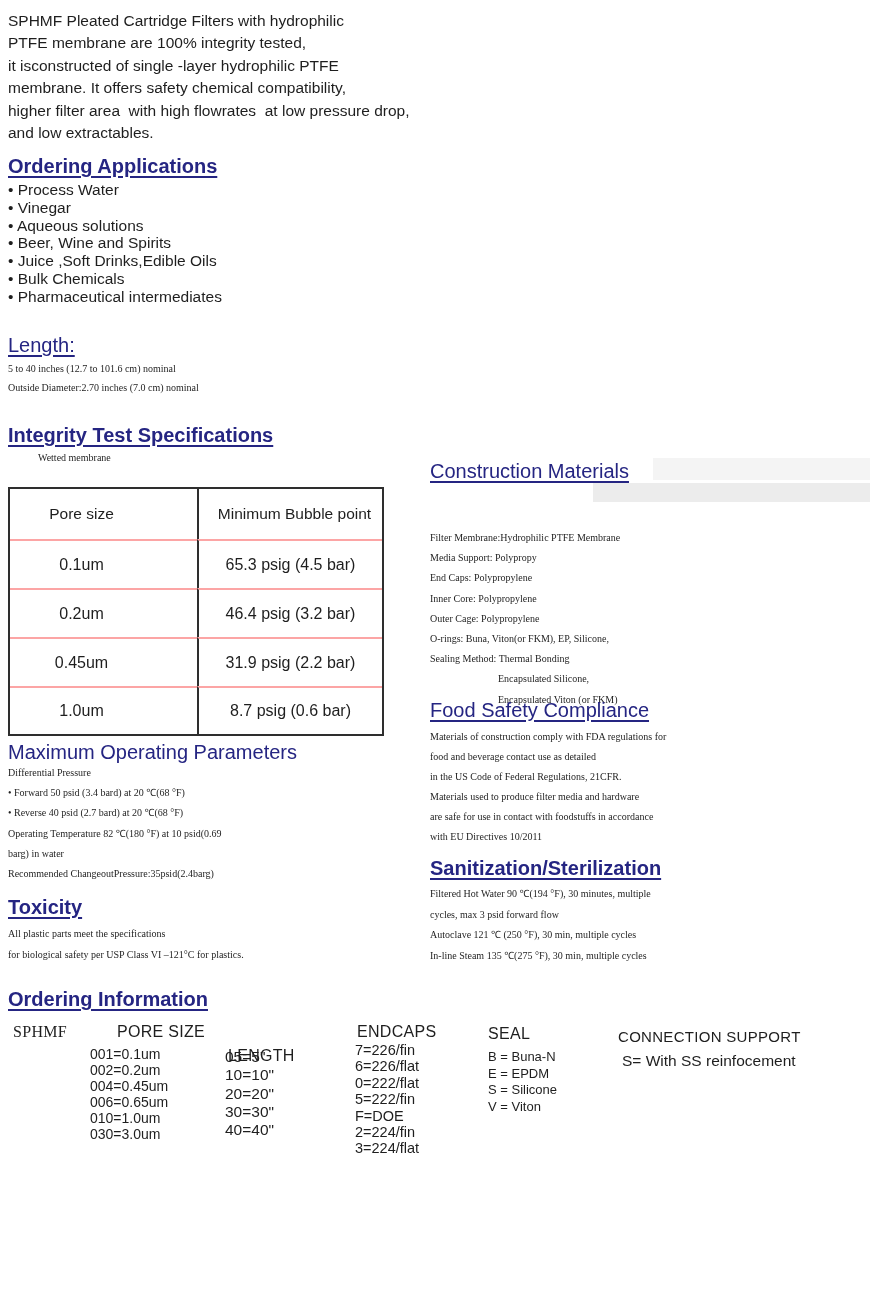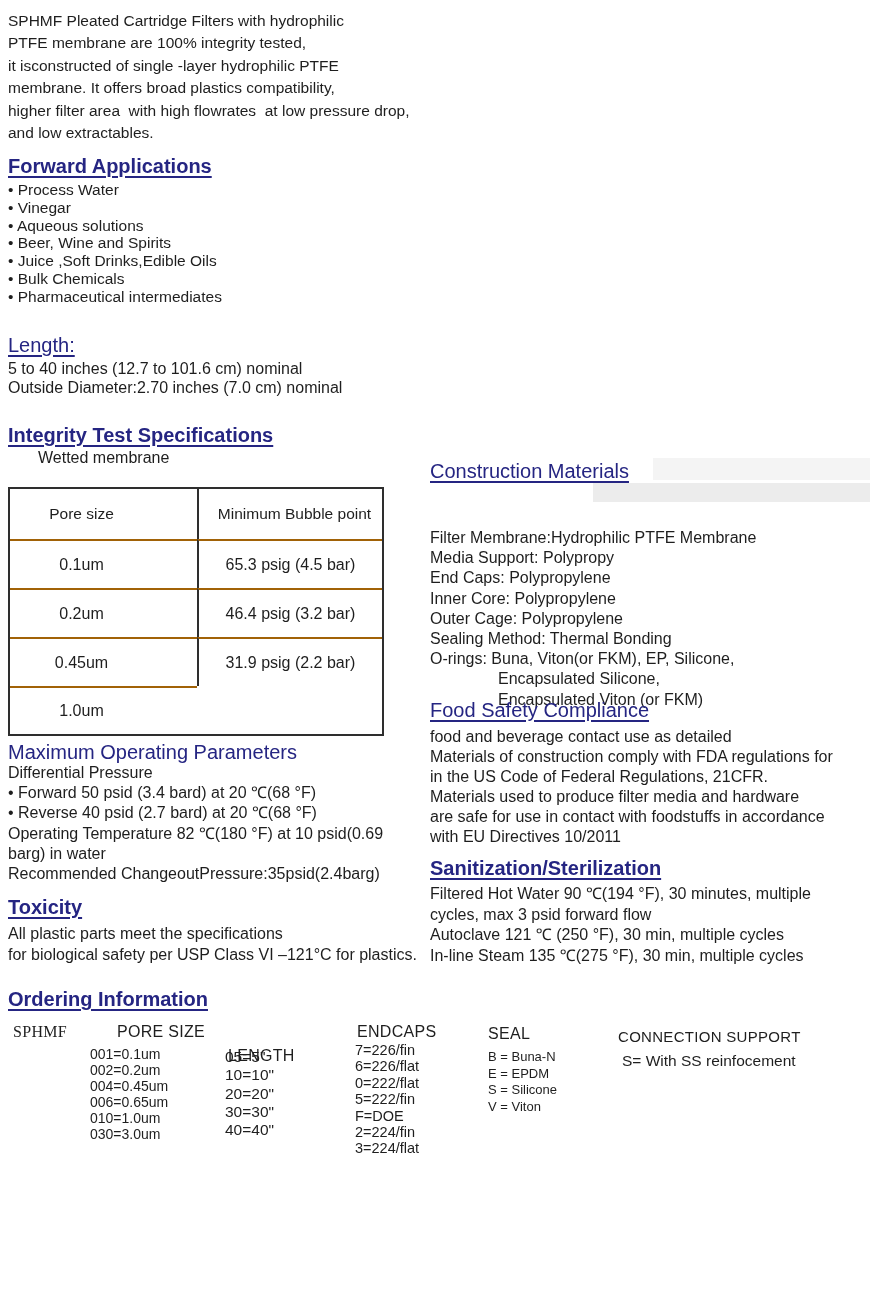--- a/index.html
+++ b/index.html
@@ -11,35 +11,35 @@
   .wm { position:absolute; z-index:0; }
   .wm1 { left:653px; top:458px; width:217px; height:22px; background:#f4f4f4; }
   .wm2 { left:593px; top:483px; width:277px; height:19px; background:#ececec; }
   h2.h { margin:0; font-size:20px; line-height:22px; color:#252582; font-weight:normal; white-space:pre; }
   h2.hb { font-weight:bold; text-decoration:underline; text-decoration-thickness:2px; text-underline-offset:3px; }
   h2.hr { text-decoration:underline; text-decoration-thickness:1.5px; text-underline-offset:3px; }
   h2.hp { text-decoration:none; }
   .ln { display:block; white-space:pre; }
   .intro .ln { font-size:15.5px; line-height:22.4px; }
   .list .ln { font-size:15.5px; line-height:17.8px; }
-  .body .ln, .single { font-size:16px; line-height:20.2px; white-space:pre; }
+  .body .ln, .single { font-size:10px; line-height:20.2px; white-space:pre;font-family:Liberation Serif, serif; }
   .lh185 .ln { line-height:18.6px; }
   .lh20 .ln { line-height:20px; }
   .lh205 .ln { line-height:20.5px; }
   .ind { padding-left:68px; }
   
   .btable {
     left:8px; top:487px; width:372px;
     display:grid; grid-template-columns:187px 185px;
     grid-template-rows:50px 49px 49px 49px 48px;
     border:2px solid #2e2e2e; box-sizing:content-box;
   }
   .btable > div {
     display:flex; align-items:center; justify-content:center;
-    border-left:2px solid #2e2e2e; border-top:2px solid #a16207;
+    border-left:2px solid #2e2e2e; border-top:2px solid #fca5a5;
     font-size:16px; white-space:pre;
   }
   .btable > div:nth-child(odd) { border-left:none; padding-right:44px; }
   .btable > div:nth-child(-n+2) { border-top:none; }
   .btable > div.head { font-size:15.5px; }
   .btable > div:nth-child(2) { padding-right:0;padding-left:8px; }
   
   .ord-h { font-size:16px; letter-spacing:0.3px; white-space:pre; }
   .pore .ln { font-size:14px; line-height:16px; }
   .lenitems .ln { font-size:15.5px; line-height:18.3px; }
@@ -52,26 +52,26 @@
 
 <div>
 
   <div class="wm wm1"></div>
   <div class="wm wm2"></div>
 
   <div class="abs intro" style="left:8px; top:10px;">
     <span class="ln">SPHMF Pleated Cartridge Filters with hydrophilic</span>
     <span class="ln">PTFE membrane are 100% integrity tested,</span>
     <span class="ln">it isconstructed of single -layer hydrophilic PTFE</span>
-    <span class="ln">membrane. It offers broad plastics compatibility,</span>
+    <span class="ln">membrane. It offers safety chemical compatibility,</span>
     <span class="ln">higher filter area  with high flowrates  at low pressure drop,</span>
     <span class="ln">and low extractables.</span>
   </div>
 
-  <h2 class="abs h hb" style="left:8px; top:155px;">Forward Applications</h2>
+  <h2 class="abs h hb" style="left:8px; top:155px;">Ordering Applications</h2>
   <div class="abs list" style="left:8px; top:181px;">
     <span class="ln">• Process Water</span>
     <span class="ln">• Vinegar</span>
     <span class="ln">• Aqueous solutions</span>
     <span class="ln">• Beer, Wine and Spirits</span>
     <span class="ln">• Juice ,Soft Drinks,Edible Oils</span>
     <span class="ln">• Bulk Chemicals</span>
     <span class="ln">• Pharmaceutical intermediates</span>
   </div>
 
@@ -87,20 +87,21 @@
   <div class="abs btable">
     <div class="head">Pore size</div>
     <div class="head">Minimum Bubble point</div>
     <div>0.1um</div>
     <div>65.3 psig (4.5 bar)</div>
     <div>0.2um</div>
     <div>46.4 psig (3.2 bar)</div>
     <div>0.45um</div>
     <div>31.9 psig (2.2 bar)</div>
     <div>1.0um</div>
+    <div>8.7 psig (0.6 bar)</div>
   </div>
 
   <h2 class="abs h hp" style="left:8px; top:741px;">Maximum Operating Parameters</h2>
   <div class="abs body" style="left:8px; top:763px;">
     <span class="ln">Differential Pressure</span>
     <span class="ln">• Forward 50 psid (3.4 bard) at 20 ℃(68 °F)</span>
     <span class="ln">• Reverse 40 psid (2.7 bard) at 20 ℃(68 °F)</span>
     <span class="ln">Operating Temperature 82 ℃(180 °F) at 10 psid(0.69</span>
     <span class="ln">barg) in water</span>
     <span class="ln">Recommended ChangeoutPressure:35psid(2.4barg)</span>
@@ -112,30 +113,30 @@
     <span class="ln">for biological safety per USP Class VI –121°C for plastics.</span>
   </div>
 
   <h2 class="abs h hr" style="left:430px; top:460px;">Construction Materials</h2>
   <div class="abs body" style="left:430px; top:487px;margin-top:41px;">
     <span class="ln">Filter Membrane:Hydrophilic PTFE Membrane</span>
     <span class="ln">Media Support: Polypropy</span>
     <span class="ln">End Caps: Polypropylene</span>
     <span class="ln">Inner Core: Polypropylene</span>
     <span class="ln">Outer Cage: Polypropylene</span>
+    <span class="ln">O-rings: Buna, Viton(or FKM), EP, Silicone,</span>
     <span class="ln">Sealing Method: Thermal Bonding</span>
-    <span class="ln">O-rings: Buna, Viton(or FKM), EP, Silicone,</span>
     <span class="ln ind">Encapsulated Silicone,</span>
     <span class="ln ind">Encapsulated Viton (or FKM)</span>
   </div>
 
   <h2 class="abs h hr" style="left:430px; top:699px;text-align:center;">Food Safety Compliance</h2>
   <div class="abs body lh20" style="left:430px; top:727px;">
+    <span class="ln">Materials of construction comply with FDA regulations for</span>
     <span class="ln">food and beverage contact use as detailed</span>
-    <span class="ln">Materials of construction comply with FDA regulations for</span>
     <span class="ln">in the US Code of Federal Regulations, 21CFR.</span>
     <span class="ln">Materials used to produce filter media and hardware</span>
     <span class="ln">are safe for use in contact with foodstuffs in accordance</span>
     <span class="ln">with EU Directives 10/2011</span>
   </div>
 
   <h2 class="abs h hb" style="left:430px; top:857px;">Sanitization/Sterilization</h2>
   <div class="abs body lh205" style="left:430px; top:884px;">
     <span class="ln">Filtered Hot Water 90 ℃(194 °F), 30 minutes, multiple</span>
     <span class="ln">cycles, max 3 psid forward flow</span>

